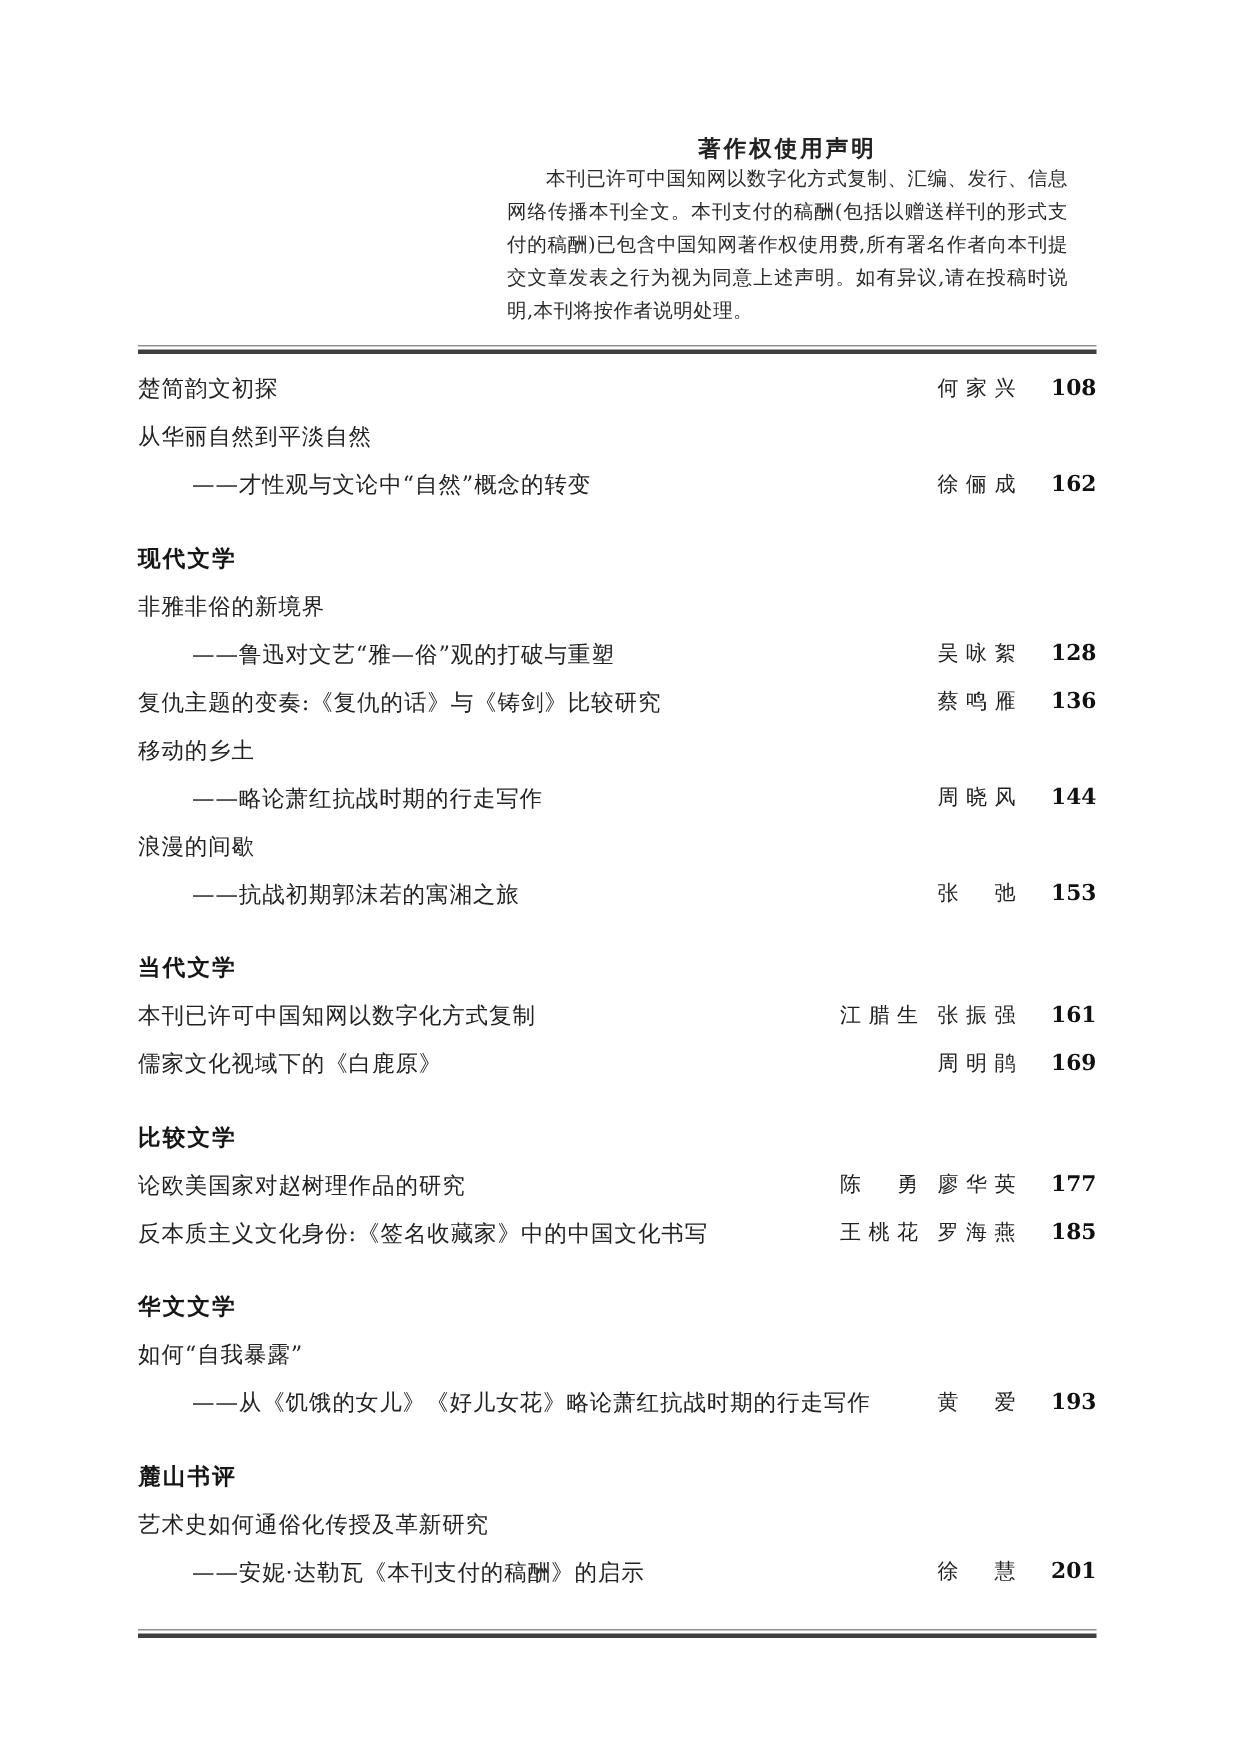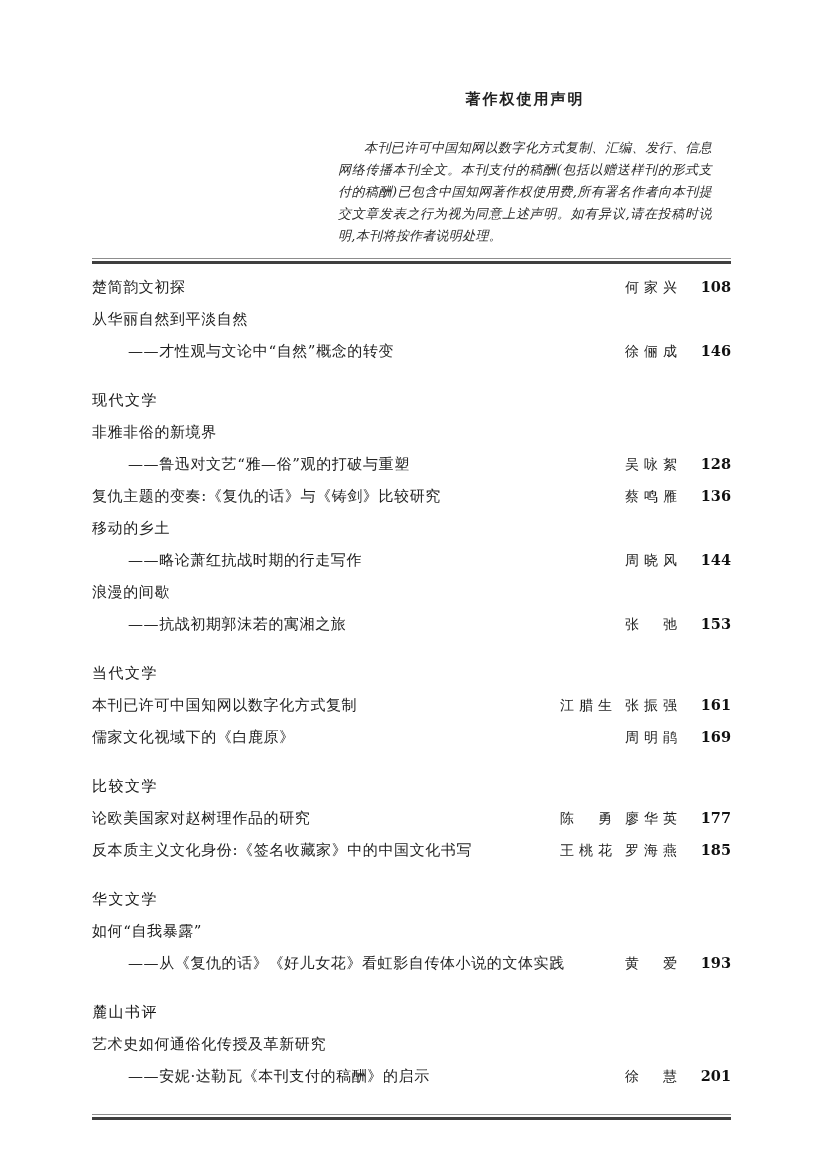--- a/index.html
+++ b/index.html
@@ -19,43 +19,42 @@
     width:374px;
   }
   .notice-title{
     text-align:center;
     font-weight:bold;
     font-size:15px;
     letter-spacing:2px;
     color:#222;
   }
   .notice-body{
-    margin:28px 0 0 0;
+    margin:0 0 0 0;
     font-size:13px;
     line-height:22px;
     text-align:justify;
     text-indent:2em;
-    font-style:italic;
     color:#2a2a2a;
     letter-spacing:0.3px;
   }
   
   .rule{
     margin:11px 91px 0 92px;
     height:2px;
     border-top:1px solid #8d8d8d;
     border-bottom:3px solid #3f3f3f;
   }
   .rule.bottom{margin-top:22px;}
   
   .toc{
     margin:7px 91px 0 92px;
   }
   .toc-sec{
-    font-weight:normal;
+    font-weight:bold;
     font-size:15px;
     line-height:32px;
     margin-top:17px;
     letter-spacing:1.5px;
     color:#161616;
   }
   .toc-row{
     display:flex;
     align-items:center;
     line-height:32px;
@@ -109,21 +108,21 @@
     <span class="pg">108</span>
   </div>
       <div class="toc-row">
     <span class="t">从华丽自然到平淡自然</span>
 
   </div>
       <div class="toc-row">
     <span class="t indent">——才性观与文论中“自然”概念的转变</span>
 
     <span class="a a2">徐俪成</span>
-    <span class="pg">146</span>
+    <span class="pg">162</span>
   </div>
       <div class="toc-sec">现代文学</div>
       <div class="toc-row">
     <span class="t">非雅非俗的新境界</span>
 
   </div>
       <div class="toc-row">
     <span class="t indent">——鲁迅对文艺“雅—俗”观的打破与重塑</span>
 
     <span class="a a2">吴咏絮</span>
@@ -180,21 +179,21 @@
     <span class="a a1">王桃花</span>
     <span class="a a2">罗海燕</span>
     <span class="pg">185</span>
   </div>
       <div class="toc-sec">华文文学</div>
       <div class="toc-row">
     <span class="t">如何“自我暴露”</span>
 
   </div>
       <div class="toc-row">
-    <span class="t indent">——从《复仇的话》《好儿女花》看虹影自传体小说的文体实践</span>
+    <span class="t indent">——从《饥饿的女儿》《好儿女花》略论萧红抗战时期的行走写作</span>
 
     <span class="a a2">黄 爱</span>
     <span class="pg">193</span>
   </div>
       <div class="toc-sec">麓山书评</div>
       <div class="toc-row">
     <span class="t">艺术史如何通俗化传授及革新研究</span>
 
   </div>
       <div class="toc-row">

